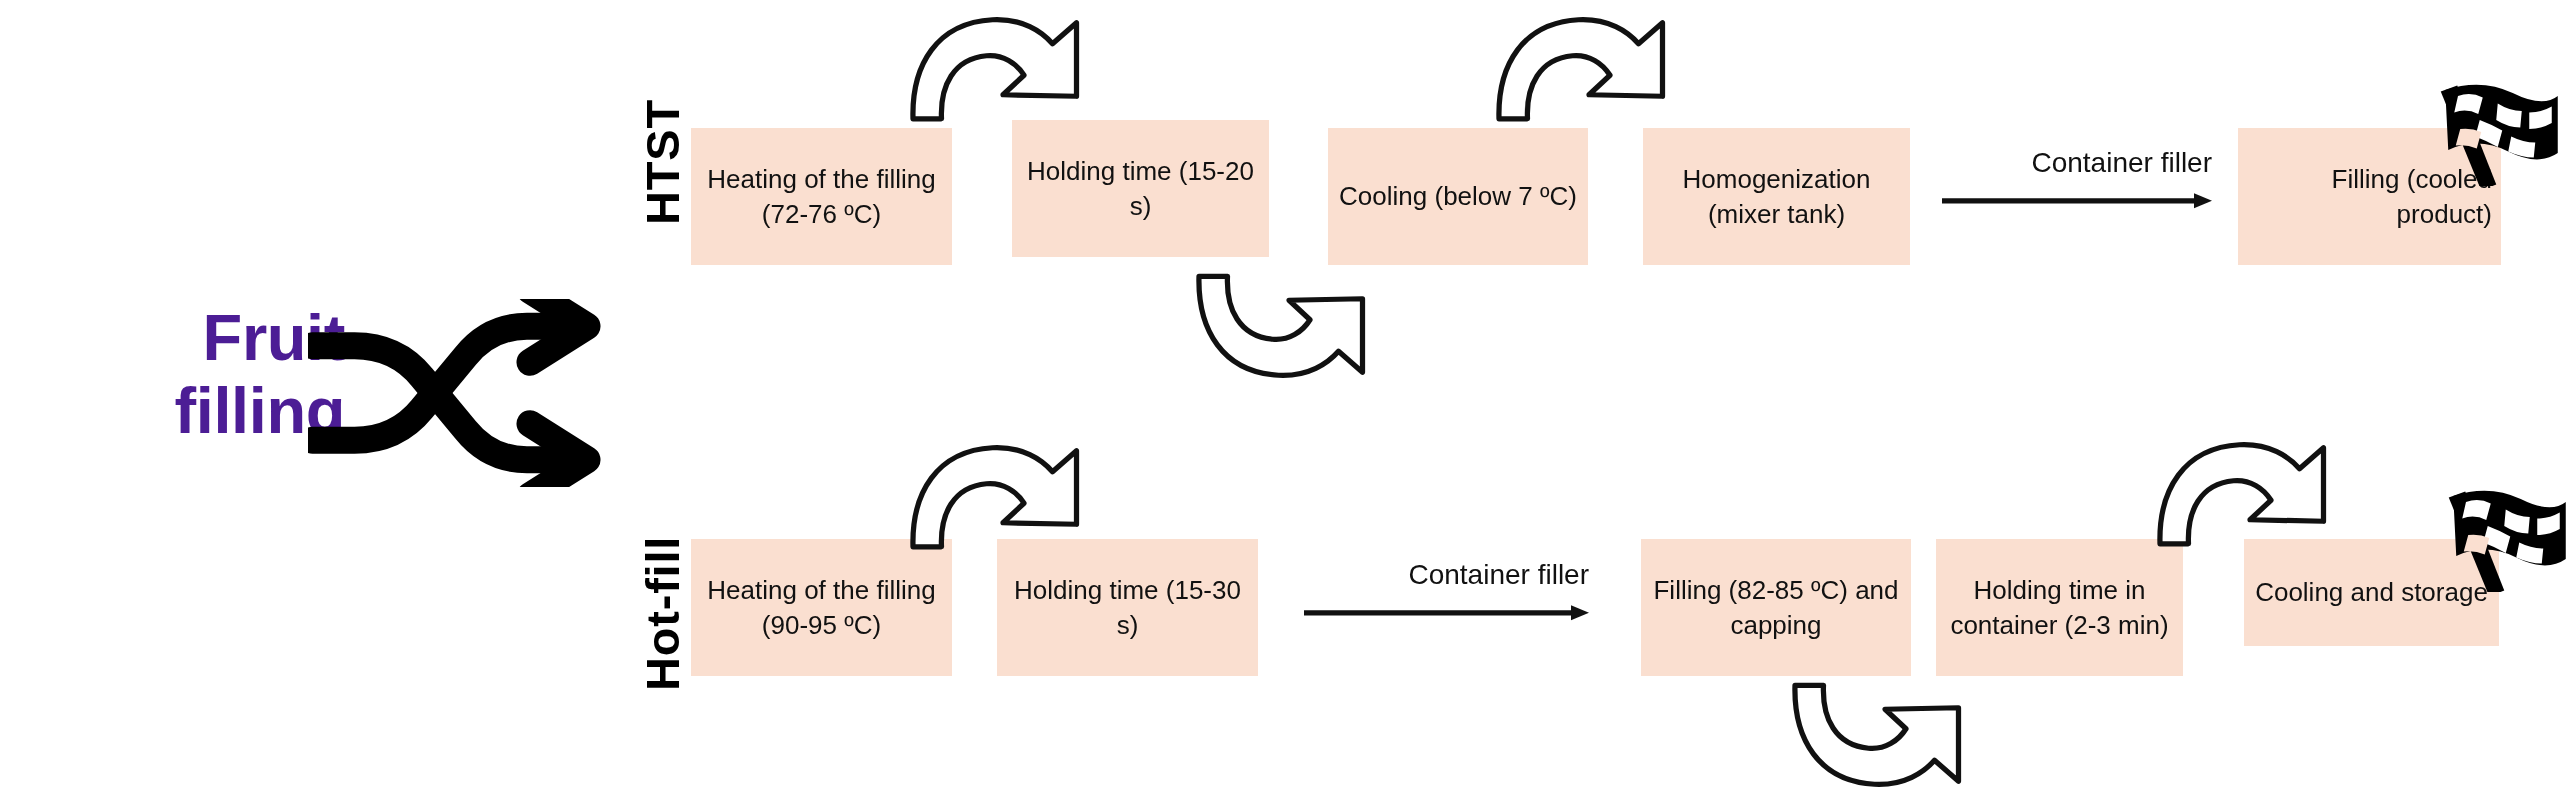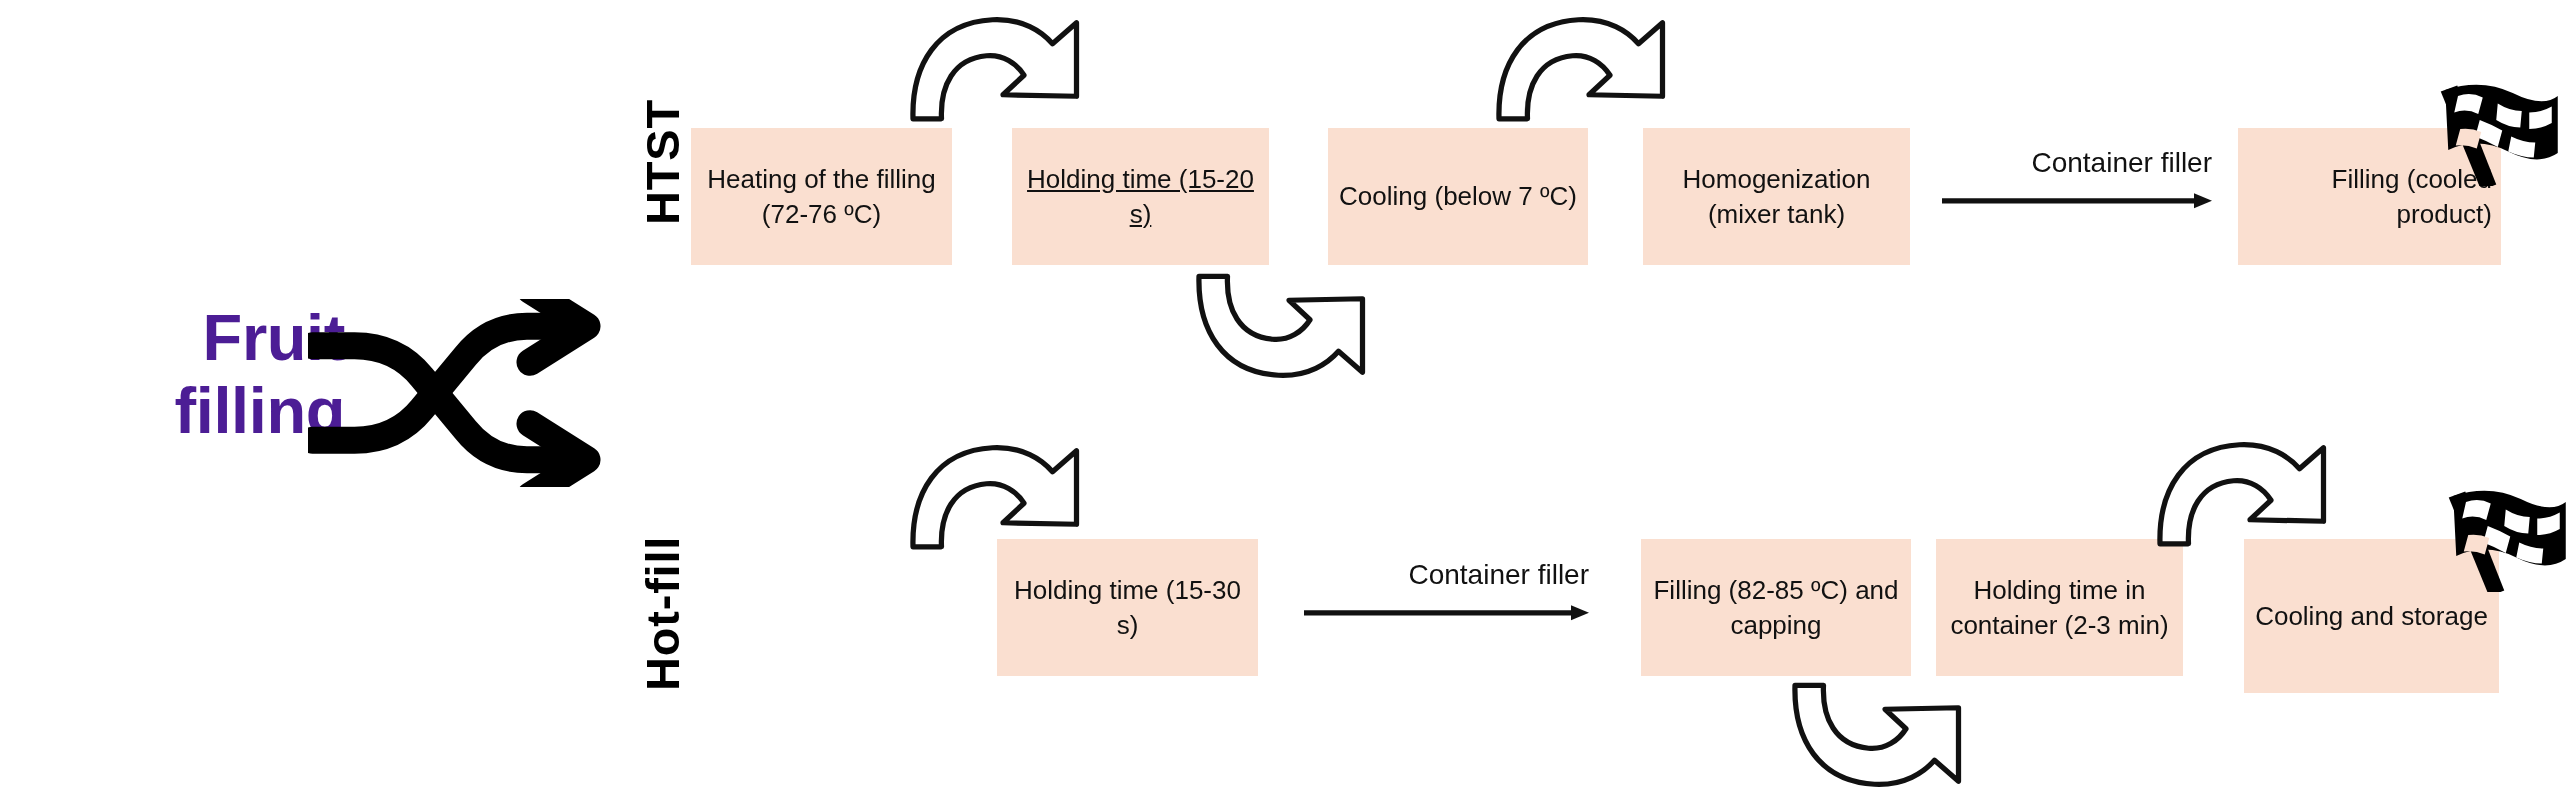--- a/index.html
+++ b/index.html
@@ -126,21 +126,21 @@
       <path d="M 296 166 L 372 214 L 296 262" fill="none" stroke="#000" stroke-width="36" stroke-linecap="round" stroke-linejoin="round"></path>
     </svg>
   </div>
 
   <div class="lane-label" style="left:635px; top:225px; transform: rotate(-90deg);">HTST</div>
 
   <div class="pbox" style="left:691px; top:128px; width:261px; height:137px;">
     <span class="txt">Heating of the filling (72-76 ºC)</span>
   </div>
 
-  <div class="pbox" style="left:1012px; top:128px; width:257px; height:137px;text-decoration:underline;">
+  <div class="pbox" style="left:1012px; top:120px; width:257px; height:137px;">
     <span class="txt">Holding time (15-20 s)</span>
   </div>
 
   <div class="pbox" style="left:1328px; top:128px; width:260px; height:137px;">
     <span class="txt">Cooling (below 7 ºC)</span>
   </div>
 
   <div class="pbox" style="left:1643px; top:128px; width:267px; height:137px;">
     <span class="txt">Homogenization (mixer tank)</span>
   </div>
@@ -199,34 +199,37 @@
     <div class="cline" style="top:44px;">
       <svg viewBox="0 0 360 26" preserveAspectRatio="none" aria-hidden="true">
         <line x1="0" y1="13" x2="338" y2="13" stroke="#111" stroke-width="7"></line>
         <path d="M 336 3 L 360 13 L 336 23 Z" fill="#111"></path>
       </svg>
     </div>
   </div>
 
   <div class="lane-label" style="left:635px; top:691px; transform: rotate(-90deg);">Hot-fill</div>
 
+  <div class="pbox" style="left:691px; top:539px; width:261px; height:137px;">
+    <span class="txt">Heating of the filling (90-95 ºC)</span>
+  </div>
 
   <div class="pbox" style="left:997px; top:539px; width:261px; height:137px;">
     <span class="txt">Holding time (15-30 s)</span>
   </div>
 
   <div class="pbox" style="left:1613px; top:539px; width:270px; height:137px;margin-left:28px;">
     <span class="txt">Filling (82-85 ºC) and capping</span>
   </div>
 
   <div class="pbox" style="left:1936px; top:539px; width:247px; height:137px;">
     <span class="txt">Holding time in container (2-3 min)</span>
   </div>
 
-  <div class="pbox" style="left:2244px; top:539px; width:255px; height:154px;">
+  <div class="pbox" style="left:2244px; top:539px; width:255px; height:107px;">
     <span class="txt">Cooling and storage</span>
   </div>
 
   <div class="flag" style="left:2432px; top:487px; width:143px; height:105px;">
     <svg width="143" height="105" viewBox="0 0 190 140" aria-hidden="true">
       <path d="M 22 14 L 44 6 L 96 138 L 76 146 Z" fill="#000"></path>
       <path d="M 28 12 Q 76 -4 118 16 Q 158 36 178 20 L 178 96 Q 152 114 112 94 Q 72 74 32 92 Z" fill="#000"></path>
       <g fill="#ffffff">
         <path d="M 45 20 Q 62 14 78 22 L 72 44 Q 56 36 40 42 Z"></path>
         <path d="M 98 30 Q 114 40 130 40 L 128 62 Q 112 62 96 52 Z"></path>

